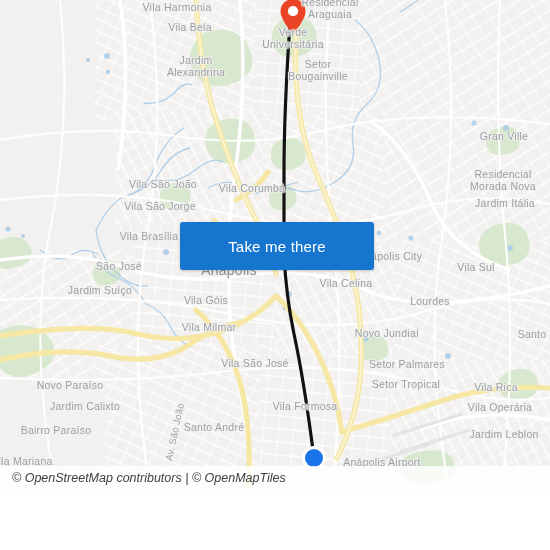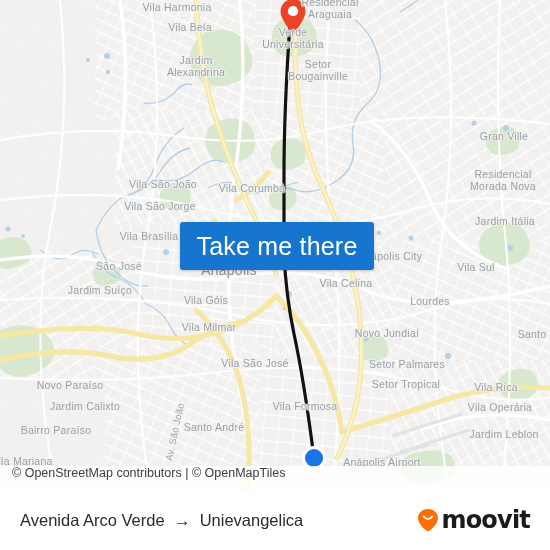--- a/index.html
+++ b/index.html
@@ -94,40 +94,42 @@
     position: absolute;
     left: 180px;
     top: 222px;
     width: 194px;
     height: 48px;
     background: #1575cf;
     border: none;
     border-radius: 3px;
     color: #ffffff;
     font-family: "Liberation Sans", sans-serif;
-    font-size: 25px;
+    font-size: 15px;
     letter-spacing: 0.2px;
     cursor: pointer;
     display: flex;
     align-items: center;
     justify-content: center;
     box-shadow: 0 1px 3px rgba(0,0,0,0.22);
     z-index: 40;
   }
 
   
   #attribution {
     position: absolute;
     left: 0;
     bottom: 0;
     width: 550px;
     height: 24px;
     display: flex;
+    align-items: center;
     background: rgba(255,255,255,0.82);
     z-index: 30;
+    font-style: italic;
   }
   #attribution-text {
     padding-left: 12px;
     font-family: "Liberation Sans", sans-serif;
     font-size: 12.5px;
     color: #3c4043;
     white-space: pre;
   }
 
   
@@ -340,21 +342,21 @@
 Araguaia</div>
         <div class="map-label" style="left: 293px; top: 38px;">Verde
 Universitária</div>
         <div class="map-label" style="left: 196px; top: 66px;">Jardim
 Alexandrina</div>
         <div class="map-label" style="left: 318px; top: 70px;">Setor
 Bougainville</div>
         <div class="map-label" style="left: 504px; top: 136px;">Gran Ville</div>
         <div class="map-label" style="left: 503px; top: 180px;">Residencial
 Morada Nova</div>
-        <div class="map-label" style="left: 505px; top: 203px; margin-top: 18px;">Jardim Itália</div>
+        <div class="map-label" style="left: 505px; top: 203px;">Jardim Itália</div>
         <div class="map-label" style="left: 163px; top: 184px;">Vila São João</div>
         <div class="map-label" style="left: 252px; top: 188px;">Vila Corumbá</div>
         <div class="map-label" style="left: 160px; top: 206px; text-align: center;">Vila São Jorge</div>
         <div class="map-label" style="left: 149px; top: 236px;">Vila Brasília</div>
         <div class="map-label" style="left: 119px; top: 266px;">São José</div>
         <div class="map-label big" style="left: 229px; top: 270px;">Anápolis</div>
         <div class="map-label" style="left: 390px; top: 256px;">Anápolis City</div>
         <div class="map-label" style="left: 476px; top: 267px;">Vila Sul</div>
         <div class="map-label" style="left: 346px; top: 283px;">Vila Celina</div>
         <div class="map-label" style="left: 100px; top: 290px;">Jardim Suíço</div>
@@ -381,27 +383,13 @@
         <div class="map-label road" style="left: 175px; top: 432px; transform: translate(-50%, -50%) rotate(-78deg);">Av. São João</div>
       </div>
 
     <button id="take-me-there">Take me there</button>
 
     <div id="attribution">
       <span id="attribution-text">© OpenStreetMap contributors | © OpenMapTiles</span>
     </div>
   </div>
 
-  <div id="footer">
-    <div id="trip-summary">
-      <span>Avenida Arco Verde</span>
-      <span id="trip-arrow">→</span>
-      <span>Unievangelica</span>
-    </div>
-    <div id="moovit-logo">
-      <svg width="22" height="24" viewBox="0 0 22 24">
-        <path d="M11 1 C5.2 1 1 5.1 1 10.3 C1 15.2 6.6 20.6 10.1 23 C10.6 23.4 11.4 23.4 11.9 23 C15.4 20.6 21 15.2 21 10.3 C21 5.1 16.8 1 11 1 Z" fill="#ff6d00"></path>
-        <path d="M6.6 8.4 q4.4 5.4 8.8 0" fill="none" stroke="#ffffff" stroke-width="1.9" stroke-linecap="round"></path>
-      </svg>
-      <span id="moovit-wordmark">moovit</span>
-    </div>
-  </div>
 </div>
 
 </body></html>

